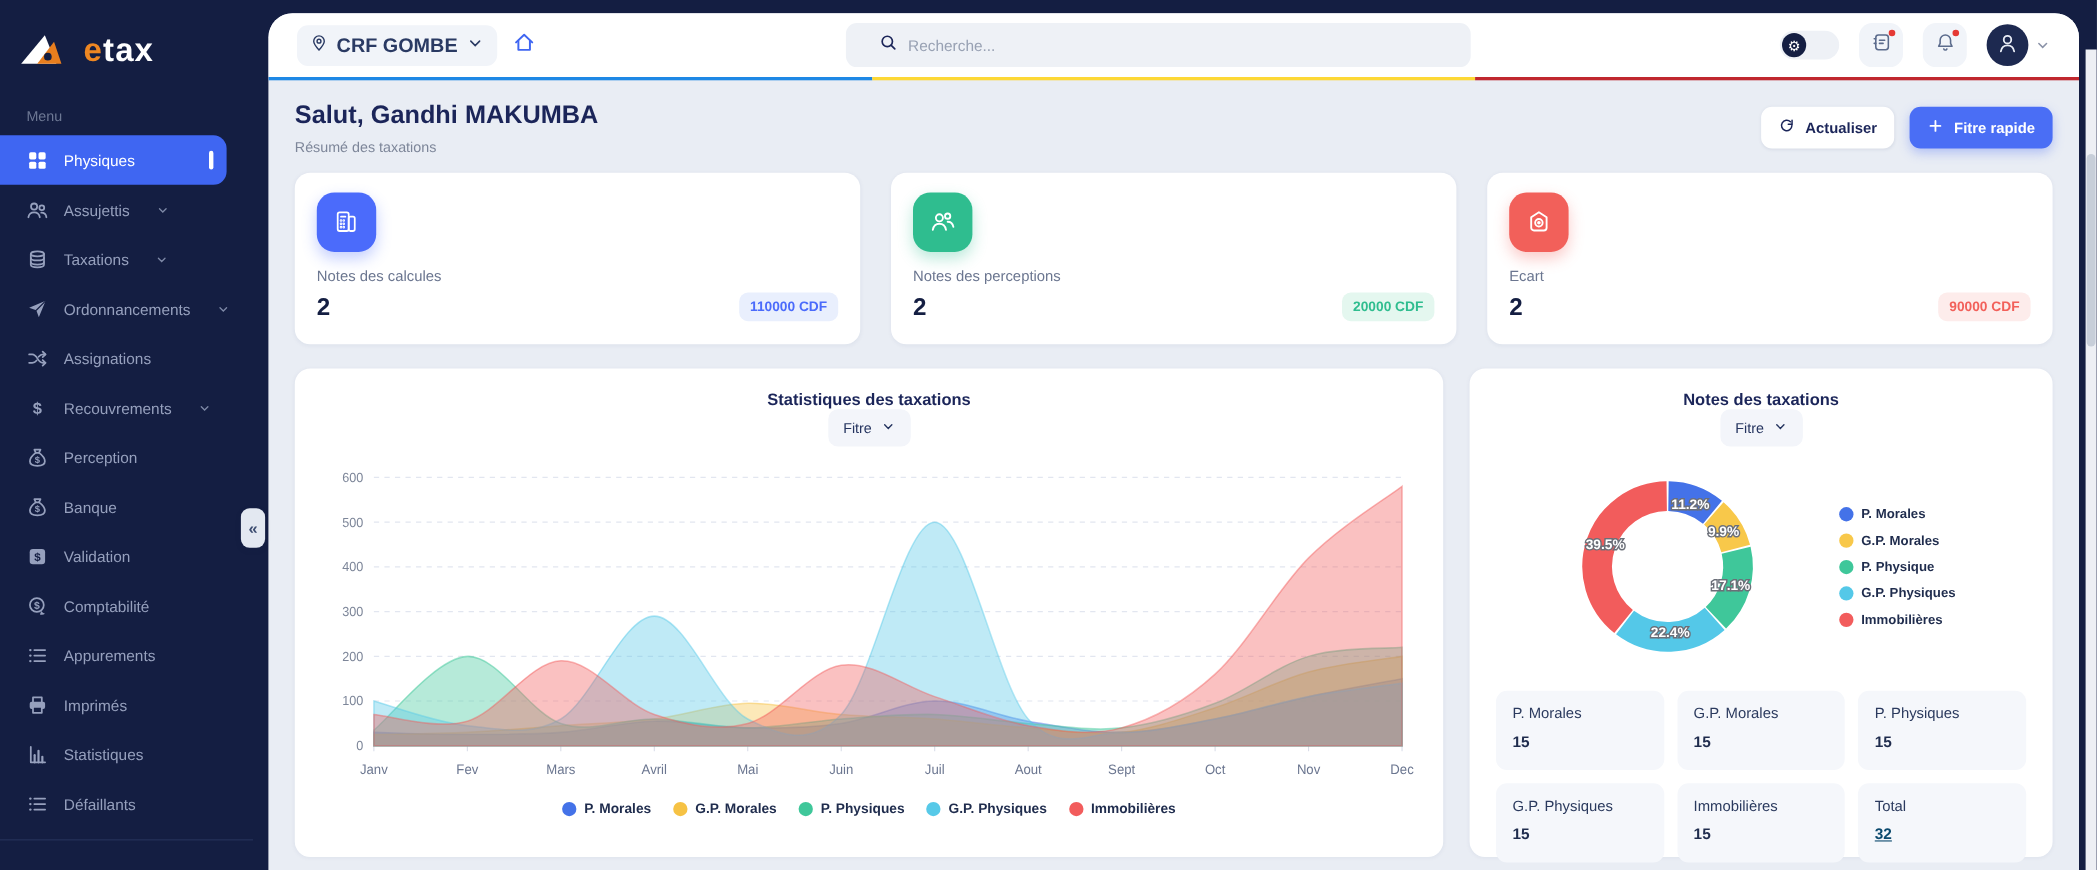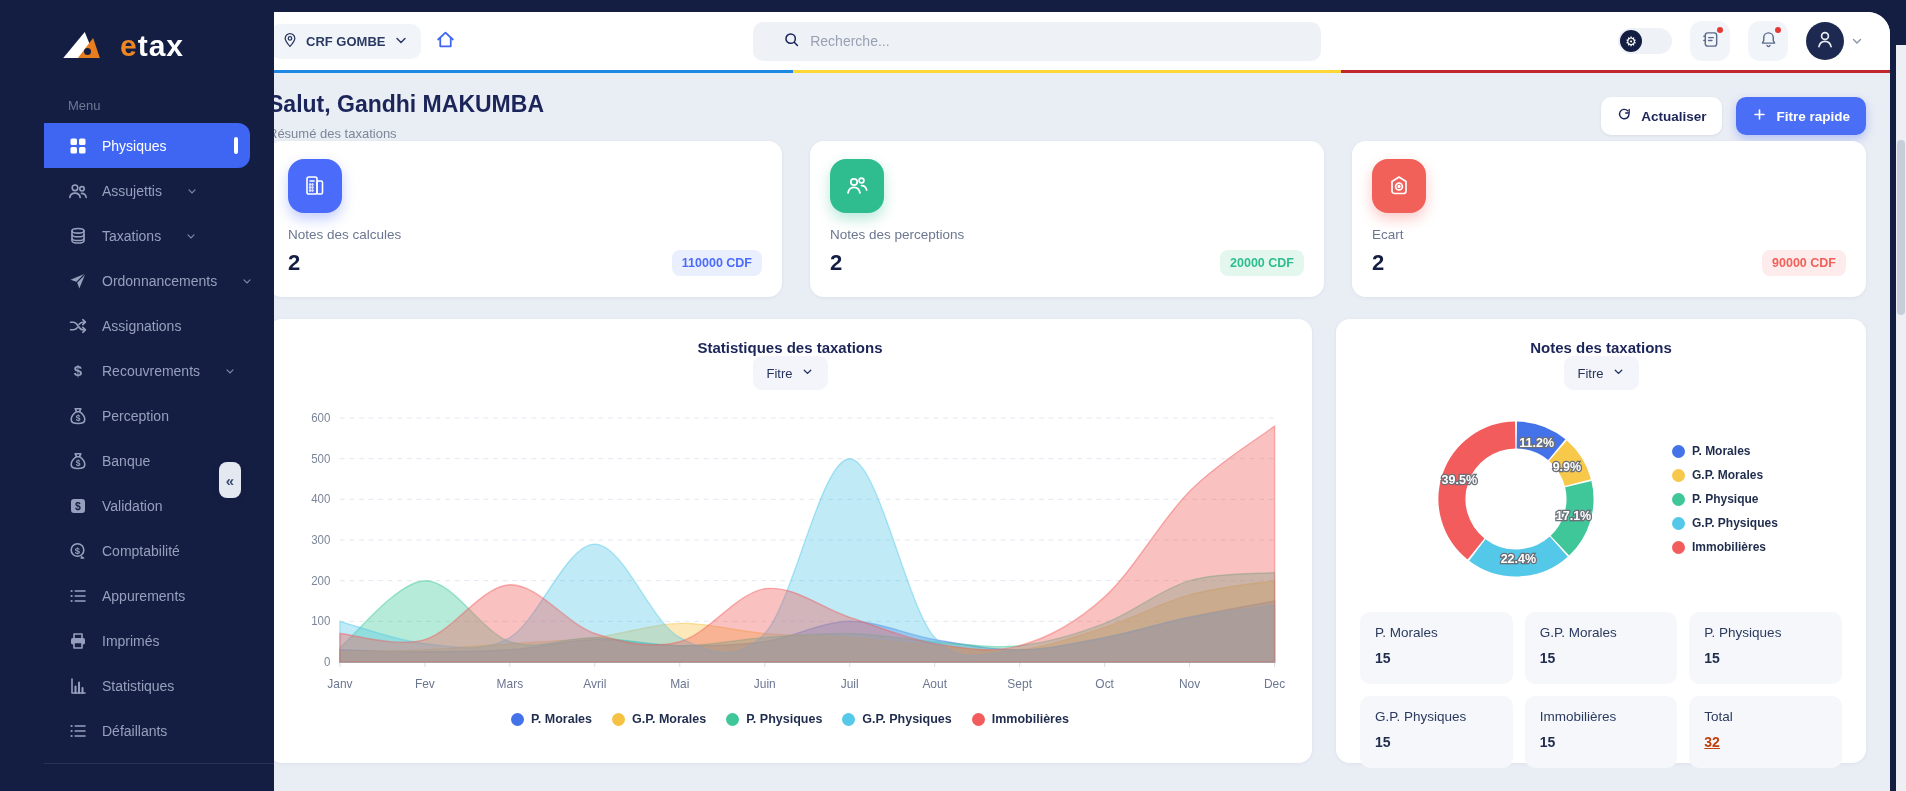--- a/index.html
+++ b/index.html
@@ -1,19 +1,19 @@
 <!DOCTYPE html>
 <html><head>
 <meta charset="utf-8">
 <style>
   * { margin:0; padding:0; box-sizing:border-box; }
   html,body { width:1906px; height:791px; overflow:hidden; font-family:"Liberation Sans", sans-serif; background:#141e42; }
 
   
-  .sidebar { position:absolute; left:0; top:0; width:230px; height:791px; background:#141e42; z-index:5;margin-left:44px; }
+  .sidebar { position:absolute; left:0; top:0; width:230px; height:791px; background:#141e42; z-index:5; }
   .logo { display:flex; align-items:center; gap:10px; padding:20px 0 0 22px; height:72px; cursor:pointer; }
   .logo-mark { width:44px; height:36px; position:relative; }
   .logo-mark .tri1 { position:absolute; left:0; top:4px; width:0; height:0; border-left:16px solid transparent; border-right:16px solid transparent; border-bottom:26px solid #ffffff; transform:skewX(-12deg); }
   .logo-mark .tri2 { position:absolute; left:14px; top:10px; width:0; height:0; border-left:11px solid transparent; border-right:11px solid transparent; border-bottom:20px solid #e87e1e; transform:skewX(-12deg); }
   .logo-mark .dot { position:absolute; left:18px; top:20px; width:7px; height:7px; border-radius:50%; background:#141e42; }
   .logo-text { font-size:30px; font-weight:bold; letter-spacing:1px; color:#fff; }
   .logo-text .accent { color:#ee8722; }
   .menu-label { color:#6d7894; font-size:13px; padding:26px 0 4px 24px; }
   .side-list { list-style:none; margin-top:6px; }
   .side-item { display:flex; align-items:center; gap:14px; height:45px; padding-left:24px; color:#96a0bd; font-size:14px; cursor:pointer; position:relative; margin-right:24px; border-radius:0 12px 12px 0; }
@@ -25,21 +25,21 @@
   .side-item.active::after { content:""; position:absolute; right:12px; top:14px; width:4px; height:17px; border-radius:3px; background:#ffffff; }
   .side-divider { border-top:1px solid #26335c; margin:10px 0 0 0; }
   .collapse-tab { position:absolute; left:219px; top:462px; width:22px; height:36px; background:#e3e8f1; color:#3c4c70; border-radius:8px; z-index:9; display:flex; align-items:center; justify-content:center; font-size:15px; font-weight:bold; cursor:pointer; box-shadow:0 2px 5px rgba(20,30,66,.25); }
 
   
   .main { position:absolute; left:230px; top:0; right:0; bottom:0; background:#141e42; }
   .main-card { position:absolute; left:14px; top:12px; right:16px; bottom:0; background:#e9edf4; border-radius:22px 22px 0 0; overflow:hidden; }
 
   .topbar { height:58px; background:#ffffff; display:flex; align-items:center; padding:0 26px; }
   .loc-group { display:flex; align-items:center; gap:14px; }
-  .loc-pill { display:flex; align-items:center; gap:8px; background:#f1f4f9; border-radius:10px; padding:8px 12px; font-size:13px; font-weight:bold; color:#2a3a63; cursor:pointer; }
+  .loc-pill { display:flex; align-items:center; gap:8px; background:#f1f4f9; border-radius:10px; padding:8px 12px; font-size:18px; font-weight:bold; color:#2a3a63; cursor:pointer; }
   .loc-pill svg { width:16px; height:16px; color:#2a3a63; }
   .home-btn { display:flex; cursor:pointer; color:#3f66f2; }
   .home-btn svg { width:21px; height:21px; }
   .search-wrap { flex:1; display:flex; justify-content:center; }
   .search-box { width:568px; display:flex; align-items:center; gap:10px; background:#eef1f6; border-radius:10px; padding:9px 30px; }
   .search-box svg { width:17px; height:17px; color:#1b2559; flex:0 0 17px; }
   .search-box input { border:none; outline:none; background:transparent; font-size:14px; color:#2a3a63; width:100%; font-family:"Liberation Sans", sans-serif; }
   .search-box input::placeholder { color:#98a1b3; }
   .top-actions { display:flex; align-items:center; gap:18px; }
   .theme-toggle { width:54px; height:26px; background:#eef1f6; border-radius:13px; position:relative; cursor:pointer; }
@@ -59,21 +59,21 @@
   .content { padding:18px 24px 0 24px; }
   .header-row { display:flex; align-items:flex-start; justify-content:space-between; }
   .greeting { font-size:23px; font-weight:bold; color:#1b2559; }
   .subtitle { font-size:13px; color:#7d8699; margin-top:8px; }
   .header-btns { display:flex; gap:14px; margin-top:6px; }
   .btn { display:flex; align-items:center; gap:9px; border:none; border-radius:10px; padding:10px 16px; font-size:13.5px; font-weight:bold; cursor:pointer; font-family:"Liberation Sans", sans-serif; }
   .btn svg { width:15px; height:15px; }
   .btn-white { background:#ffffff; color:#1b2559; box-shadow:0 1px 3px rgba(27,37,89,.08); }
   .btn-blue { background:#4a6ef5; color:#ffffff; box-shadow:0 4px 10px rgba(74,110,245,.35); }
 
-  .stats-row { display:grid; grid-template-columns:1fr 1fr 1fr; gap:28px; }
+  .stats-row { display:grid; grid-template-columns:1fr 1fr 1fr; gap:28px; margin-top:16px; }
   .stat-card { background:#ffffff; border-radius:14px; padding:18px 20px 20px 20px; height:156px; box-shadow:0 1px 4px rgba(27,37,89,.05); }
   .stat-icon { width:54px; height:54px; border-radius:16px; display:flex; align-items:center; justify-content:center; color:#fff; margin-bottom:14px; }
   .stat-icon svg { width:26px; height:26px; }
   .stat-label { font-size:13.5px; color:#6b7690; }
   .stat-bottom { display:flex; align-items:center; justify-content:space-between; margin-top:8px; }
   .stat-value { font-size:22px; font-weight:bold; color:#141e42; }
   .stat-badge { font-size:12.5px; font-weight:bold; border-radius:8px; padding:6px 10px; }
 
   .charts-row { display:flex; gap:24px; margin-top:22px; }
   .panel { background:#ffffff; border-radius:14px; padding:20px 24px; box-shadow:0 1px 4px rgba(27,37,89,.05); height:444px; }
@@ -91,21 +91,21 @@
   .legend-dot { width:13px; height:13px; border-radius:50%; }
 
   .donut-zone { display:flex; align-items:center; margin-top:16px; }
   .donut-box { flex:1; display:flex; justify-content:center; }
   .donut-legend { width:170px; display:flex; flex-direction:column; gap:10px; }
   .donut-legend .legend-item { font-size:12px; font-weight:bold; }
   .summary-grid { display:grid; grid-template-columns:1fr 1fr 1fr; gap:12px; margin-top:20px; }
   .sum-card { background:#f5f7fb; border-radius:10px; padding:13px 15px; height:72px; }
   .sum-label { font-size:13.5px; color:#2b3a5e; }
   .sum-value { font-size:14px; font-weight:bold; color:#1f2c4d; margin-top:10px; }
-  .sum-value.hl { color:#c2410c;text-decoration:underline; }
+  .sum-value.hl { color:#0c4a6e;text-decoration:underline; }
 
   .scroll-track { position:absolute; right:0; top:45px; bottom:0; width:10px; background:#edeff4; z-index:8; }
   .scroll-thumb { position:absolute; right:1px; top:95px; width:8px; height:175px; border-radius:4px; background:#c7ced9; cursor:pointer; }
 </style>
 </head>
 <body>
 
 <aside class="sidebar">
   <div class="logo">
     <div class="logo-mark">

